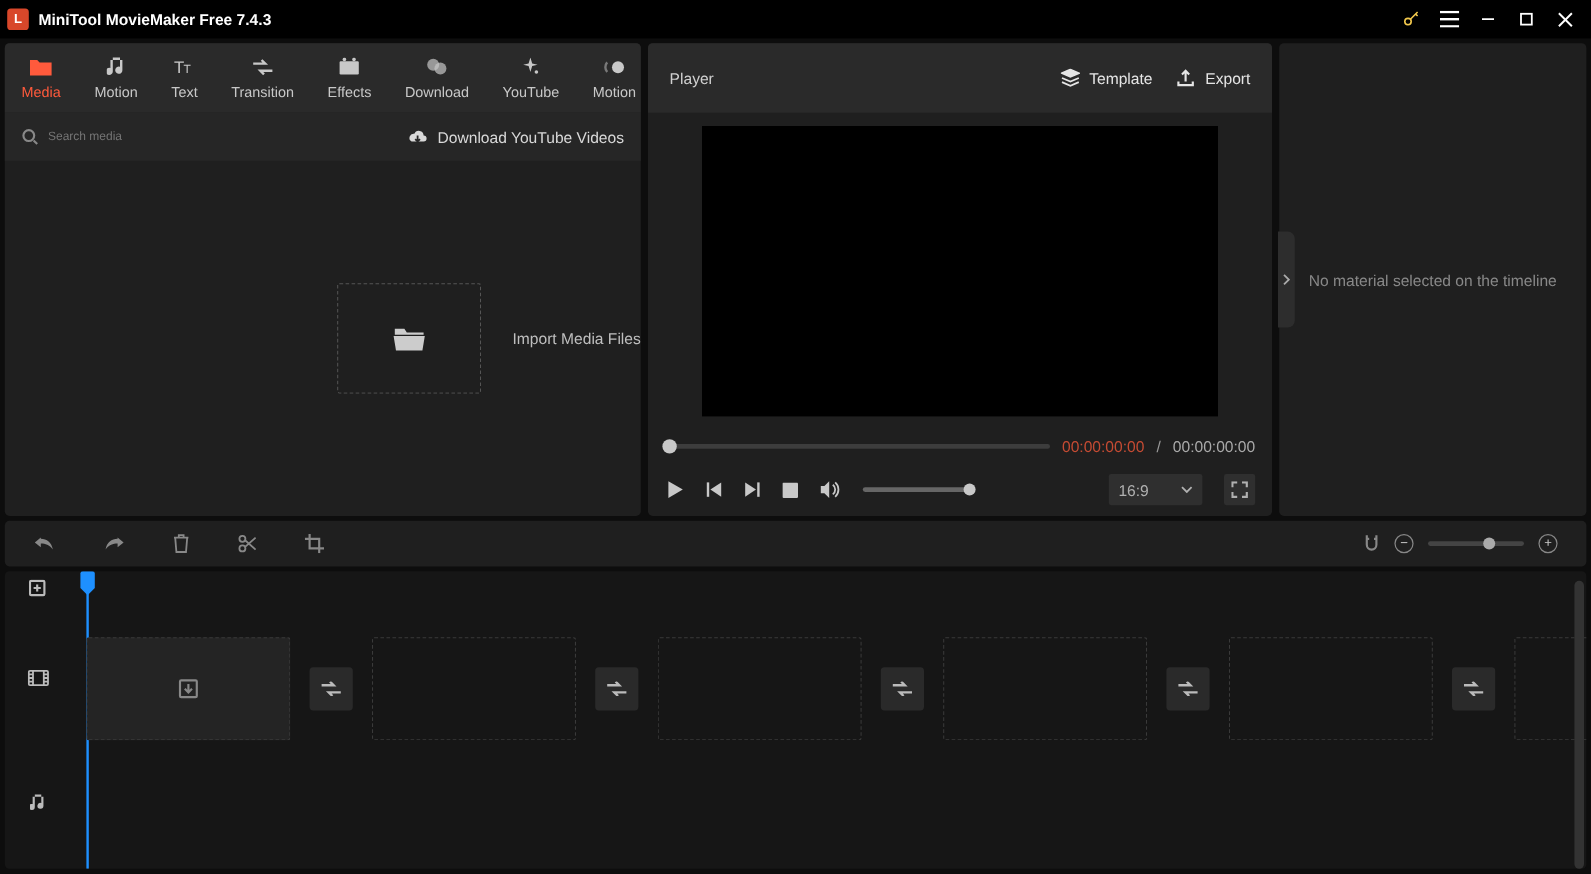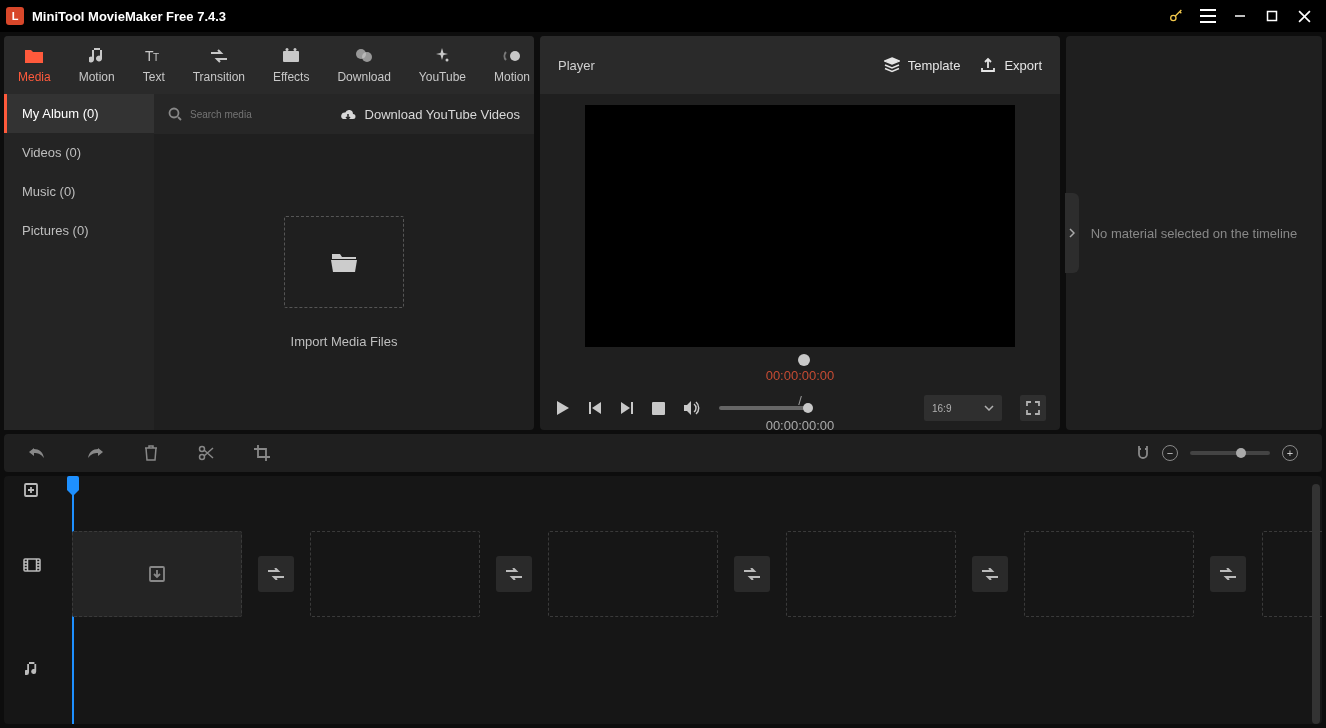--- a/index.html
+++ b/index.html
@@ -15,42 +15,42 @@
 .tabs { display:flex; background:#2a2a2a; border-radius:4px 4px 0 0; height:58px; }
 .tab { display:flex; flex-direction:column; align-items:center; justify-content:center; gap:4px; padding:0 14px; color:#c8c8c8; cursor:pointer; font-size:12px; }
 .tab.active { color:#ff5a3c; }
 .tab .ico { height:20px; display:flex; align-items:center; justify-content:center; }
 .cats { width:150px; background:#242424; display:flex; flex-direction:column; }
 .cat { height:39px; display:flex; align-items:center; padding-left:18px; color:#bfbfbf; font-size:13px; cursor:pointer; }
 .cat.active { background:#333; color:#fff; border-left:3px solid #ff5a3c; padding-left:15px; }
 .right-of-cats { flex:1; display:flex; flex-direction:column; }
 .searchrow { height:40px; display:flex; align-items:center; background:#262626; padding:0 14px; gap:8px; }
 .searchrow input { background:transparent; border:none; outline:none; color:#999; font-size:10px; flex:1; }
-.dlyt { color:#d8d8d8; font-size:13px; display:flex; align-items:flex-end; gap:8px; cursor:pointer; }
+.dlyt { color:#d8d8d8; font-size:13px; display:flex; align-items:center; gap:8px; cursor:pointer; }
 .mediabody { flex:1; display:flex; }
-.importarea { flex:1; display:flex; flex-direction:column; align-items:center; justify-content:center; gap:26px; }
+.importarea { flex:1; display:flex; align-items:center; justify-content:flex-end; gap:26px; }
 .importbox { width:120px; height:92px; border:1px dashed #555; border-radius:2px; display:flex; align-items:center; justify-content:center; cursor:pointer; }
 .center-panel { width:520px; display:flex; flex-direction:column; }
 .player-head { height:58px; background:#2a2a2a; border-radius:4px 4px 0 0; display:flex; align-items:center; padding:0 18px; }
 .player-head .pttl { flex:1; color:#d0d0d0; font-size:13px; }
 .hbtn { display:flex; align-items:center; gap:8px; color:#e5e5e5; font-size:13px; cursor:pointer; margin-left:20px; }
 .preview { flex:1; display:flex; align-items:center; justify-content:center; }
 .canvas { width:430px; height:242px; background:#000; }
-.seek { padding:0 14px; display:flex; align-items:center; gap:10px; height:28px;flex-direction:column; }
+.seek { padding:0 14px; display:flex; align-items:center; gap:10px; height:28px; }
 .seekbar { flex:1; height:4px; background:#3d3d3d; border-radius:2px; position:relative; }
 .seekdot { width:12px; height:12px; background:#c8c8c8; border-radius:50%; position:absolute; left:-2px; top:-4px; }
 .tc-cur { color:#c54b33; font-size:13px; }
 .tc-sep { color:#999; }
 .tc-tot { color:#aaa; font-size:13px; }
 .controls { height:44px; display:flex; align-items:center; padding:0 14px; gap:18px; }
 .pbtn { color:#c8c8c8; cursor:pointer; display:flex; align-items:center; }
 .volbar { width:90px; height:4px; background:#666; border-radius:2px; position:relative; }
 .voldot { width:10px; height:10px; background:#c8c8c8; border-radius:50%; position:absolute; right:-4px; top:-3px; }
 .spacer { flex:1; }
-.ratio { background:#2f2f2f; height:26px; width:78px; border-radius:2px; display:flex; align-items:center; padding:0 8px; color:#b0b0b0; font-size:10px; cursor:pointer; justify-content:space-between; }
+.ratio { background:#2f2f2f; height:26px; width:78px; border-radius:2px; display:flex; align-items:center; padding:0 8px; color:#b0b0b0; font-size:13px; cursor:pointer; justify-content:space-between; }
 .fsbtn { width:26px; height:26px; background:#2f2f2f; border-radius:2px; display:flex; align-items:center; justify-content:center; color:#b0b0b0; cursor:pointer; }
 .right-panel { flex:1; display:flex; align-items:center; justify-content:center; position:relative; color:#888; font-size:13px;text-align:center; }
 .toggle { position:absolute; left:-1px; top:50%; transform:translateY(-50%); width:14px; height:80px; background:#2d2d2d; border-radius:0 6px 6px 0; display:flex; align-items:center; justify-content:center; color:#aaa; cursor:pointer; }
 .toolbar { height:38px; background:#1f1f1f; display:flex; align-items:center; padding:0 24px; gap:40px; margin:0 4px; border-radius:4px; }
 .tbtn { color:#888; cursor:pointer; }
 .zoomgrp { margin-left:auto; display:flex; align-items:center; gap:12px; }
 .zoombar { width:80px; height:4px; background:#444; border-radius:2px; position:relative; }
 .zoomdot { width:10px; height:10px; background:#aaa; border-radius:50%; position:absolute; left:46px; top:-3px; }
 .circ { width:16px; height:16px; border:1.5px solid #888; border-radius:50%; display:flex; align-items:center; justify-content:center; font-size:11px; line-height:1; }
 .timeline { flex:1; background:#161616; margin:4px; border-radius:4px; position:relative; display:flex; }
@@ -173,26 +173,20 @@
         <span class="ico">
             <svg width="18" height="16" viewBox="0 0 18 16" fill="currentColor">
               <circle cx="12" cy="8" r="5"></circle>
               <path d="M3 4a6 6 0 000 8" opacity="0.5" fill="none" stroke="currentColor" stroke-width="2"></path>
             </svg>
           </span>
         <span>Motion</span>
       </div>
     </div>
     <div class="mediabody">
-      <div class="cats">
-        <div class="cat active">My Album (0)</div>
-        <div class="cat">Videos (0)</div>
-        <div class="cat">Music (0)</div>
-        <div class="cat">Pictures (0)</div>
-      </div>
       <div class="right-of-cats">
         <div class="searchrow">
           <span style="color:#888">
               <svg width="14" height="14" viewBox="0 0 14 14" fill="none" stroke="currentColor" stroke-width="1.8">
                 <circle cx="6" cy="6" r="4.5"></circle>
                 <line x1="10" y1="10" x2="13" y2="13"></line>
               </svg>
             </span>
           <input placeholder="Search media" style="">
           <div class="dlyt">

